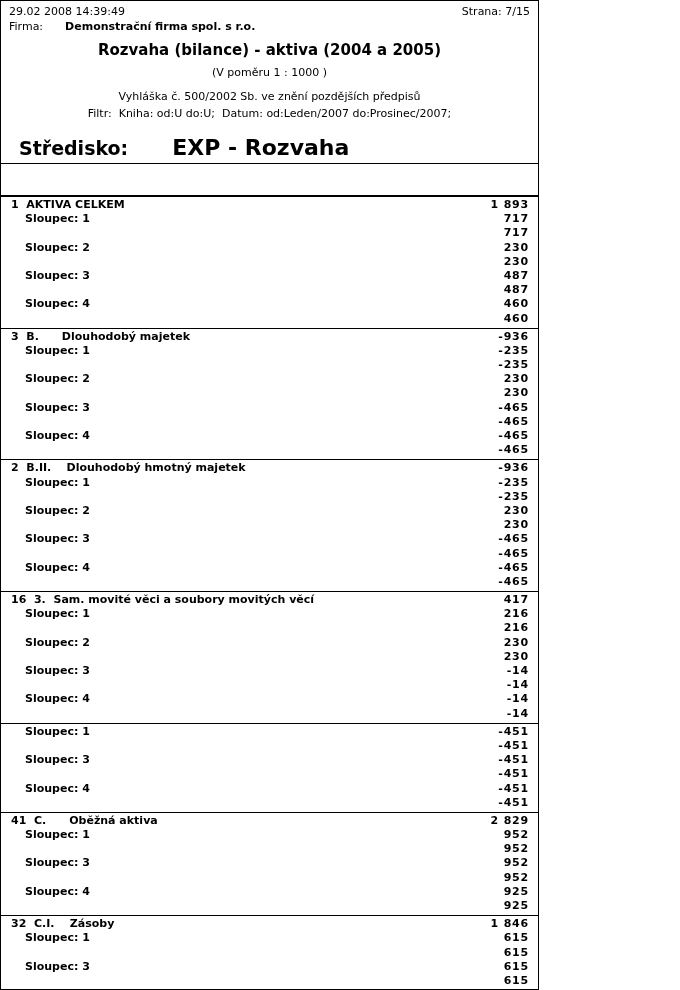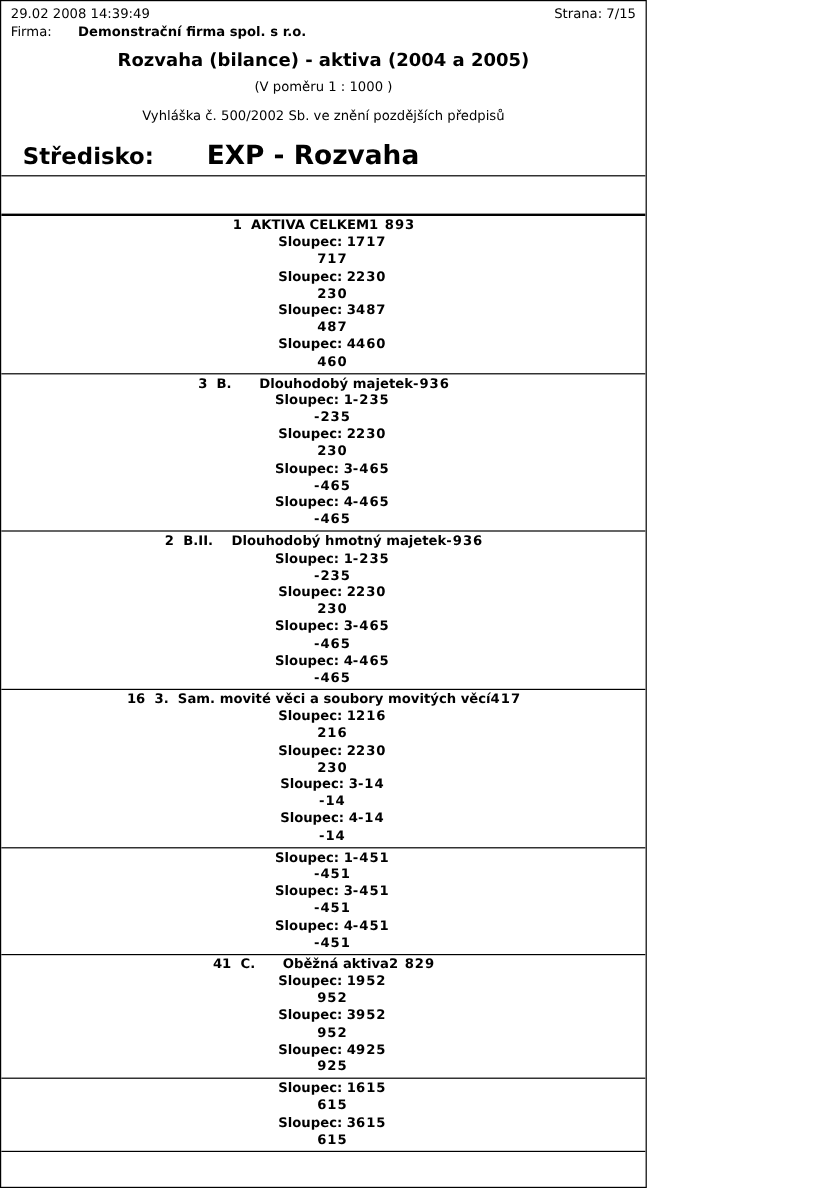--- a/index.html
+++ b/index.html
@@ -18,21 +18,21 @@
   .ratio{font-size:11px;margin-top:7px;line-height:13px;white-space:pre;}
   .regulation{font-size:11px;margin-top:11px;line-height:13px;}
   .filter{font-size:11px;margin-top:4px;line-height:13px;white-space:pre;}
   .stredisko{display:flex;align-items:center;margin:15px 0 0 10px;}
   .stredisko-label{font-size:19px;font-weight:bold;}
   .stredisko-value{font-size:22px;font-weight:bold;margin-left:44px;white-space:pre;}
   
   .report{border-top:2px solid #000;margin-top:31px;}
   .sec{border-bottom:1px solid #000;padding:1px 0 2px 0;}
   .row{
-    display:flex;justify-content:center;align-items:baseline;
+    display:flex;justify-content:space-between;align-items:baseline;
     height:14.2px;line-height:14.2px;font-size:11px;font-weight:bold;
     padding:0 9px 0 10px;
   }
   .row .lbl{white-space:pre;}
   .row.sub .lbl{padding-left:14px;}
   .row .val{letter-spacing:0.8px;white-space:pre;}
 </style>
 </head>
 <body>
 
@@ -43,20 +43,21 @@
       <span>29.02 2008 14:39:49</span>
       <span>Strana: 7/15</span>
     </div>
     <div class="hdr-row2">
       <span>Firma:</span><span class="company">Demonstrační firma spol. s r.o.</span>
     </div>
     <div class="titleblock">
       <div class="title">Rozvaha (bilance) - aktiva (2004 a 2005)</div>
       <div class="ratio">(V poměru 1 : 1000 )</div>
       <div class="regulation">Vyhláška č. 500/2002 Sb. ve znění pozdějších předpisů</div>
+      <div class="filter">Filtr:  Kniha: od:U do:U;  Datum: od:Leden/2007 do:Prosinec/2007;</div>
     </div>
     <div class="stredisko">
       <span class="stredisko-label">Středisko:</span>
       <span class="stredisko-value">EXP - Rozvaha</span>
     </div>
   </div>
 
   <div class="report">
       <div class="sec">
         <div class="row head">
@@ -260,20 +261,24 @@
         <div class="row sub">
           <span class="lbl">Sloupec: 4</span>
           <span class="val">925</span>
         </div>
         <div class="row sub">
           <span class="lbl"></span>
           <span class="val">925</span>
         </div>
       </div>
       <div class="sec">
+        <div class="row head">
+          <span class="lbl">32  C.I.    Zásoby</span>
+          <span class="val">1 846</span>
+        </div>
         <div class="row sub">
           <span class="lbl">Sloupec: 1</span>
           <span class="val">615</span>
         </div>
         <div class="row sub">
           <span class="lbl"></span>
           <span class="val">615</span>
         </div>
         <div class="row sub">
           <span class="lbl">Sloupec: 3</span>

